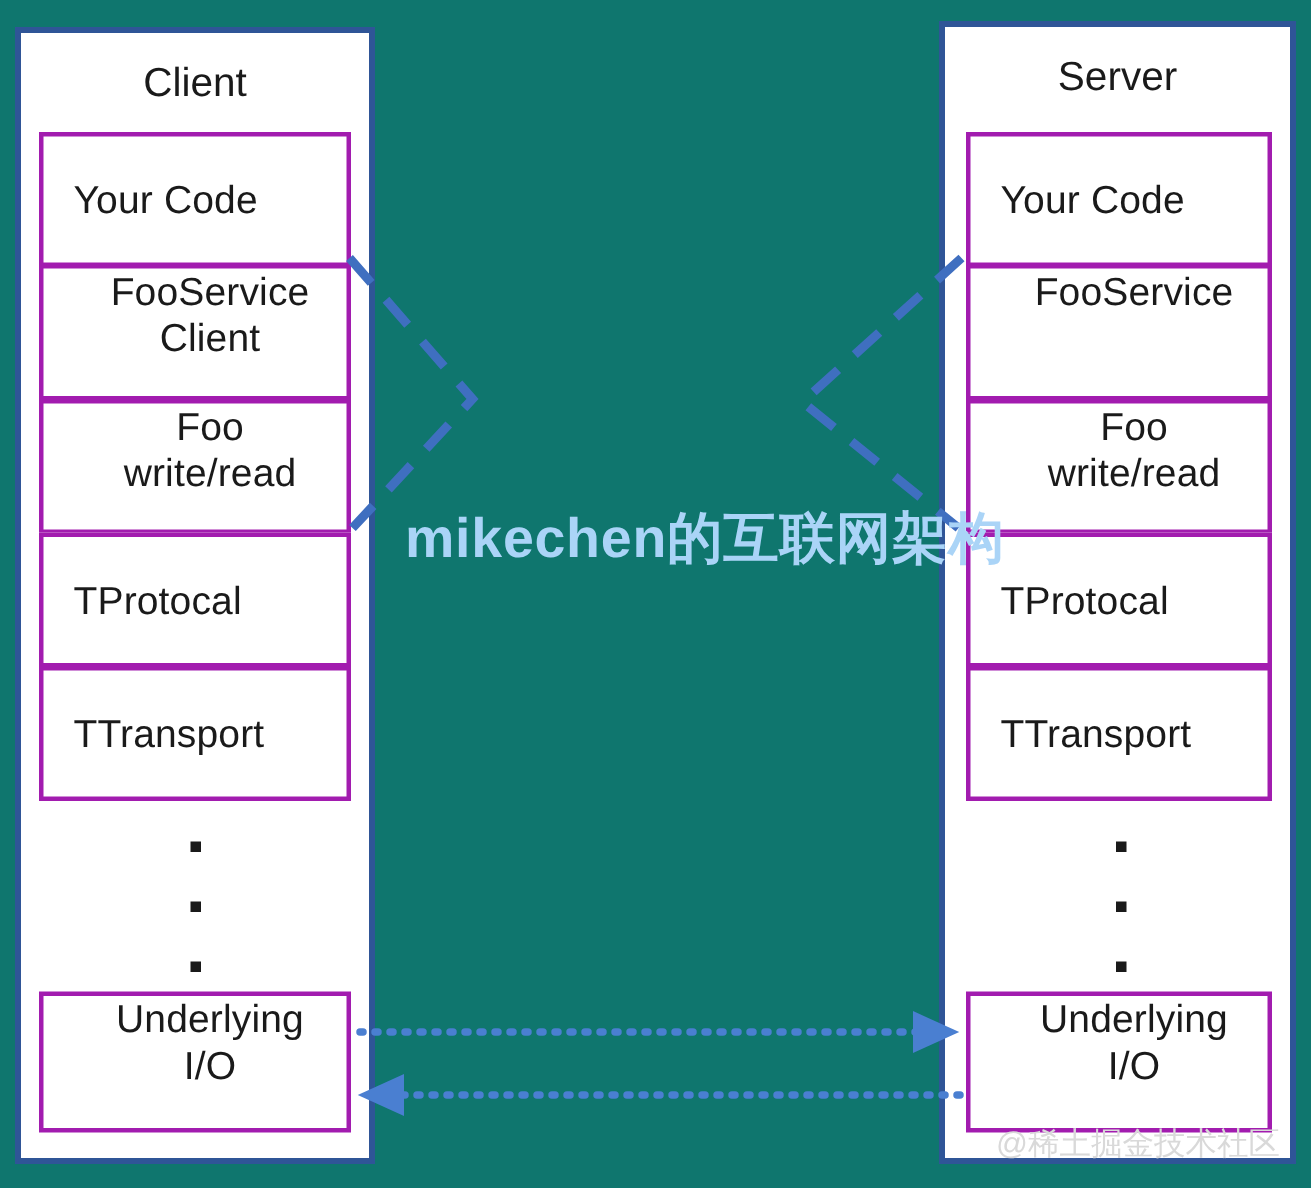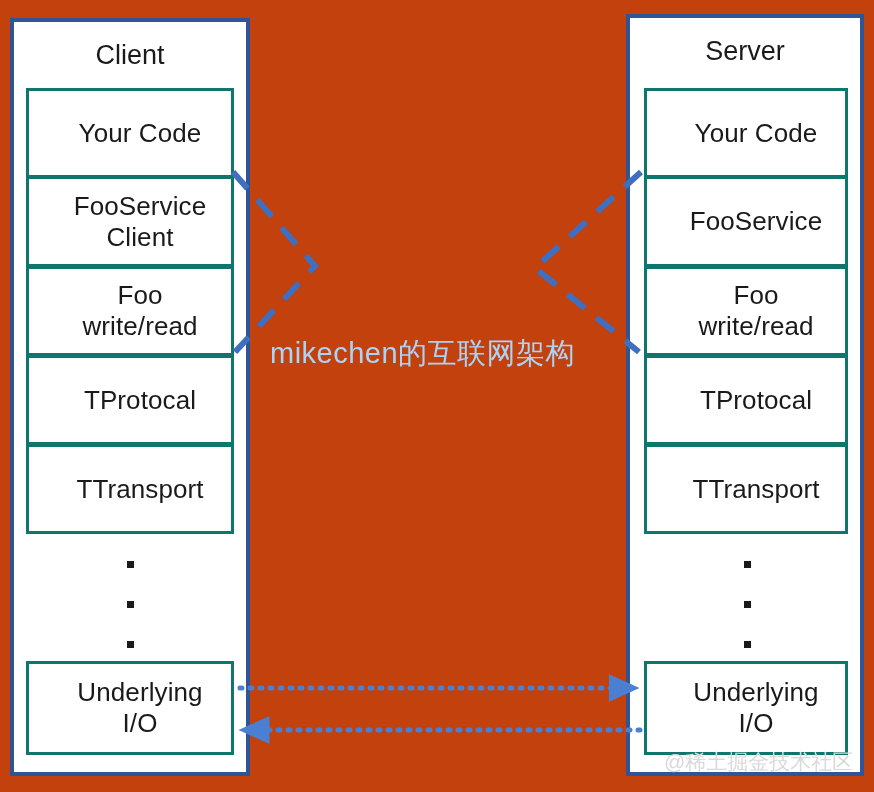--- a/index.html
+++ b/index.html
@@ -7,21 +7,21 @@
     padding: 0;
     background: #ffffff;
   }
   body {
     font-family: "Liberation Sans", "DejaVu Sans", sans-serif;
   }
   #canvas {
     position: relative;
     width: 874px;
     height: 792px;
-    background: #c2410c;
+    background: #0f766e;
     overflow: hidden;
   }
 
   
   .stack {
     position: absolute;
     box-sizing: border-box;
     border: 4px solid #2f5597;
     background: #ffffff;
   }
@@ -36,25 +36,25 @@
     text-align: center;
     font-size: 27px;
     color: #1a1a1a;
     line-height: 1;
   }
 
   
   .layer {
     position: absolute;
     box-sizing: border-box;
-    border: 3px solid #0f766e;
+    border: 3px solid #a21caf;
     background: #ffffff;
     display: flex;
     align-items: center;
-    justify-content: center;
+    justify-content: flex-start;
     text-align: center;
     font-size: 26px;
     color: #1a1a1a;
     line-height: 1.18;
     letter-spacing: 0.1px;
     padding-left: 20px;
   }
   .layer span { display: block; }
 
   
@@ -81,22 +81,22 @@
     font-size: 28px;
     color: #1a1a1a;
     line-height: 1.45;
   }
 
   
   #watermark-main {
     position: absolute;
     left: 270px;
     top: 334px;
-    font-size: 29px;
-    font-weight: normal;
+    font-size: 37px;
+    font-weight: bold;
     color: #aad4f7;
     white-space: nowrap;
     letter-spacing: 0.5px;
   }
   #watermark-corner {
     position: absolute;
     left: 664px;
     top: 748px;
     font-size: 21px;
     color: #d9d9d9;

